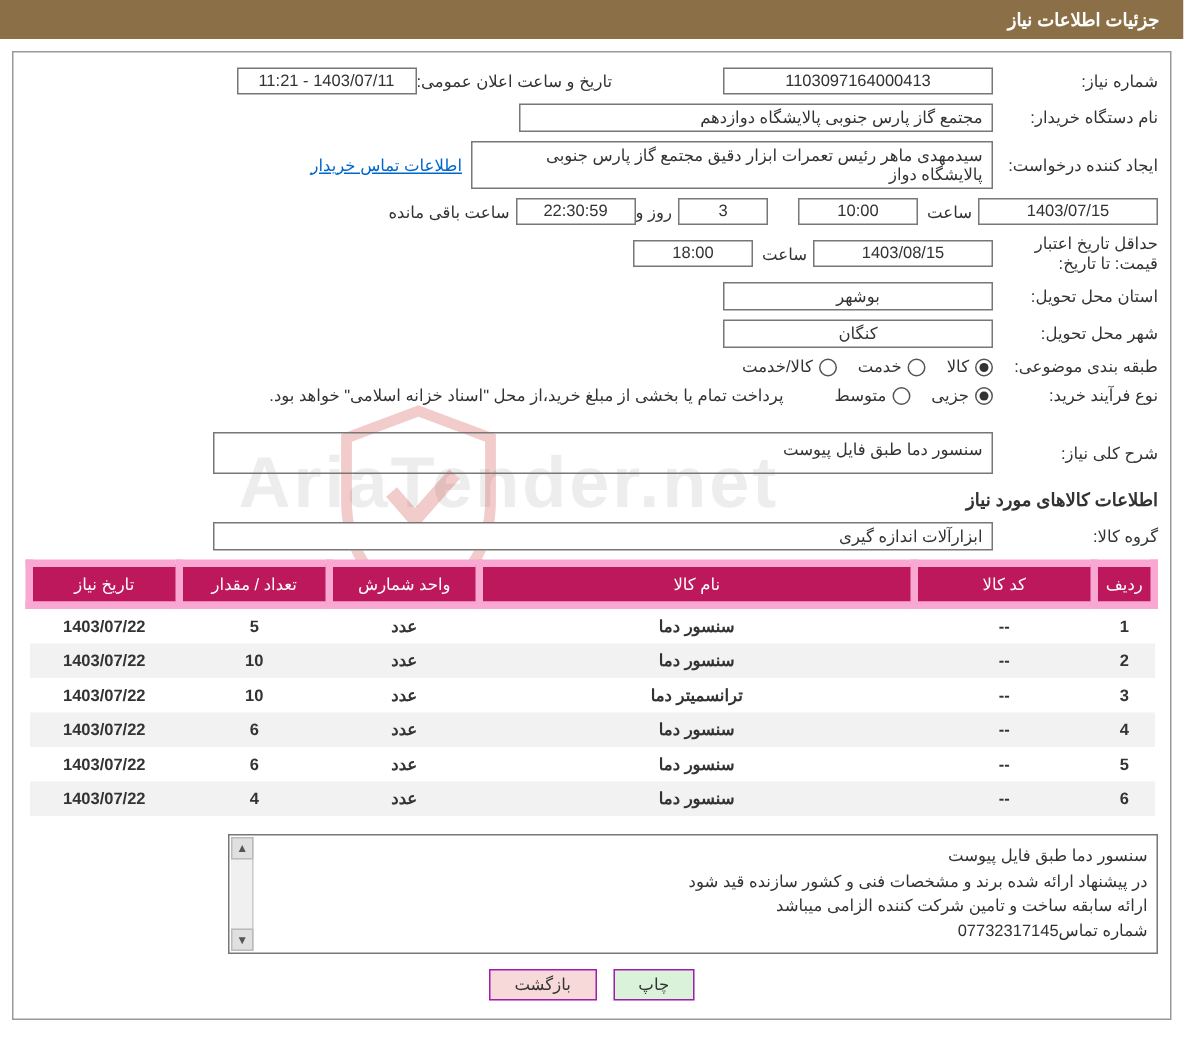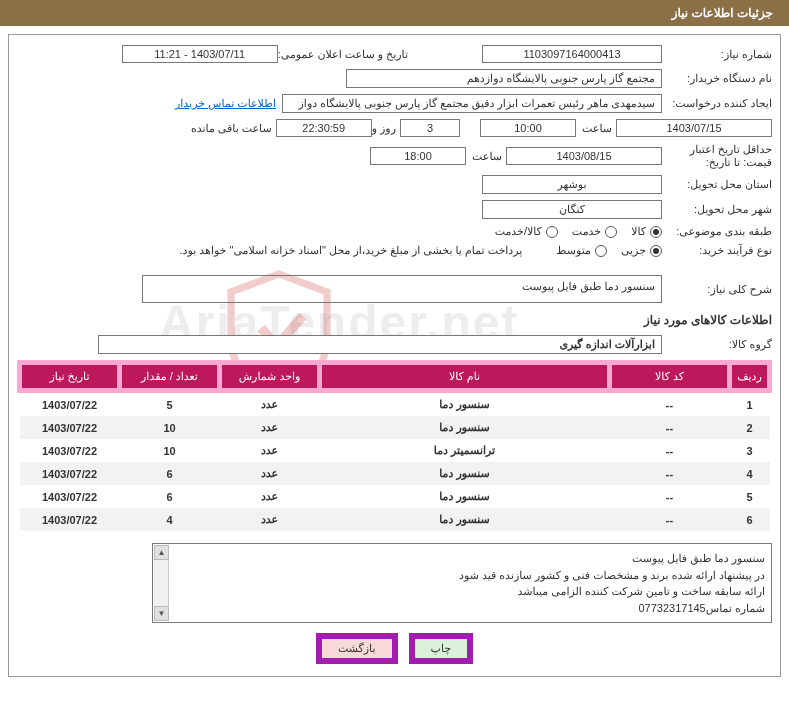--- a/index.html
+++ b/index.html
@@ -52,44 +52,44 @@
 .field {
   border: 1px solid #777;
   background: #fff;
   padding: 2px 6px;
   font-size: 11px;
   text-align: center;
   min-height: 18px;
   display: inline-block;
 }
 .f-180 { width: 180px; }
-.f-130 { width: 156px; }
-.f-80 { width: 96px; }
+.f-130 { width: 120px; }
+.f-80 { width: 80px; }
 .f-60 { width: 60px; }
 .f-400 { width: 316px; text-align: right; }
-.f-380 { width: 380px; text-align: right; }
+.f-380 { width: 348px; text-align: right; }
 .link { color: #0066cc; text-decoration: underline; cursor: pointer; margin-right: 6px; }
 .radio-wrap { display: inline-flex; align-items: flex-end; gap: 4px; margin-left: 14px; }
 .radio {
   width: 12px; height: 12px; border: 1px solid #555; border-radius: 50%; display: inline-block; position: relative;
 }
 .radio.checked::after {
   content: ''; position: absolute; top: 2px; left: 2px; width: 6px; height: 6px; background: #333; border-radius: 50%;
 }
 .note { font-size: 11px; color: #333; }
 .section-title { font-size: 12px; font-weight: bold; color: #333; margin: 10px 0 8px 0; }
 .desc-box {
   border: 1px solid #777;
   width: 520px;
   min-height: 28px;
   padding: 4px 6px;
   text-align: right;
   font-size: 11px;
 }
-.f-520 { width: 564px; text-align: right; font-weight: bold; }
+.f-520 { width: 520px; text-align: right; }
 .table {
   width: 100%;
   border-collapse: collapse;
   margin-top: 6px;
 }
 .table th {
   background: #be185d;
   color: #fff;
   font-size: 11px;
   padding: 5px 4px;
@@ -138,21 +138,21 @@
   color: #555;
 }
 .scroll-up { top: 0; }
 .scroll-down { bottom: 0; }
 .buttons {
   text-align: center;
   margin: 10px 0 4px 0;
 }
 .btn {
   display: inline-block;
-  border: 6px solid #a21caf;
+  border: 1px solid #a21caf;
   padding: 3px 16px;
   margin: 0 4px;
   font-size: 11px;
   cursor: pointer;
 }
 .btn-print { background: #d9f2d9; }
 .btn-back { background: #f8d9d9; }
 .tiny-label { font-size: 11px; margin-right: 4px; }
 .content { position: relative; z-index: 1; }
 </style>

